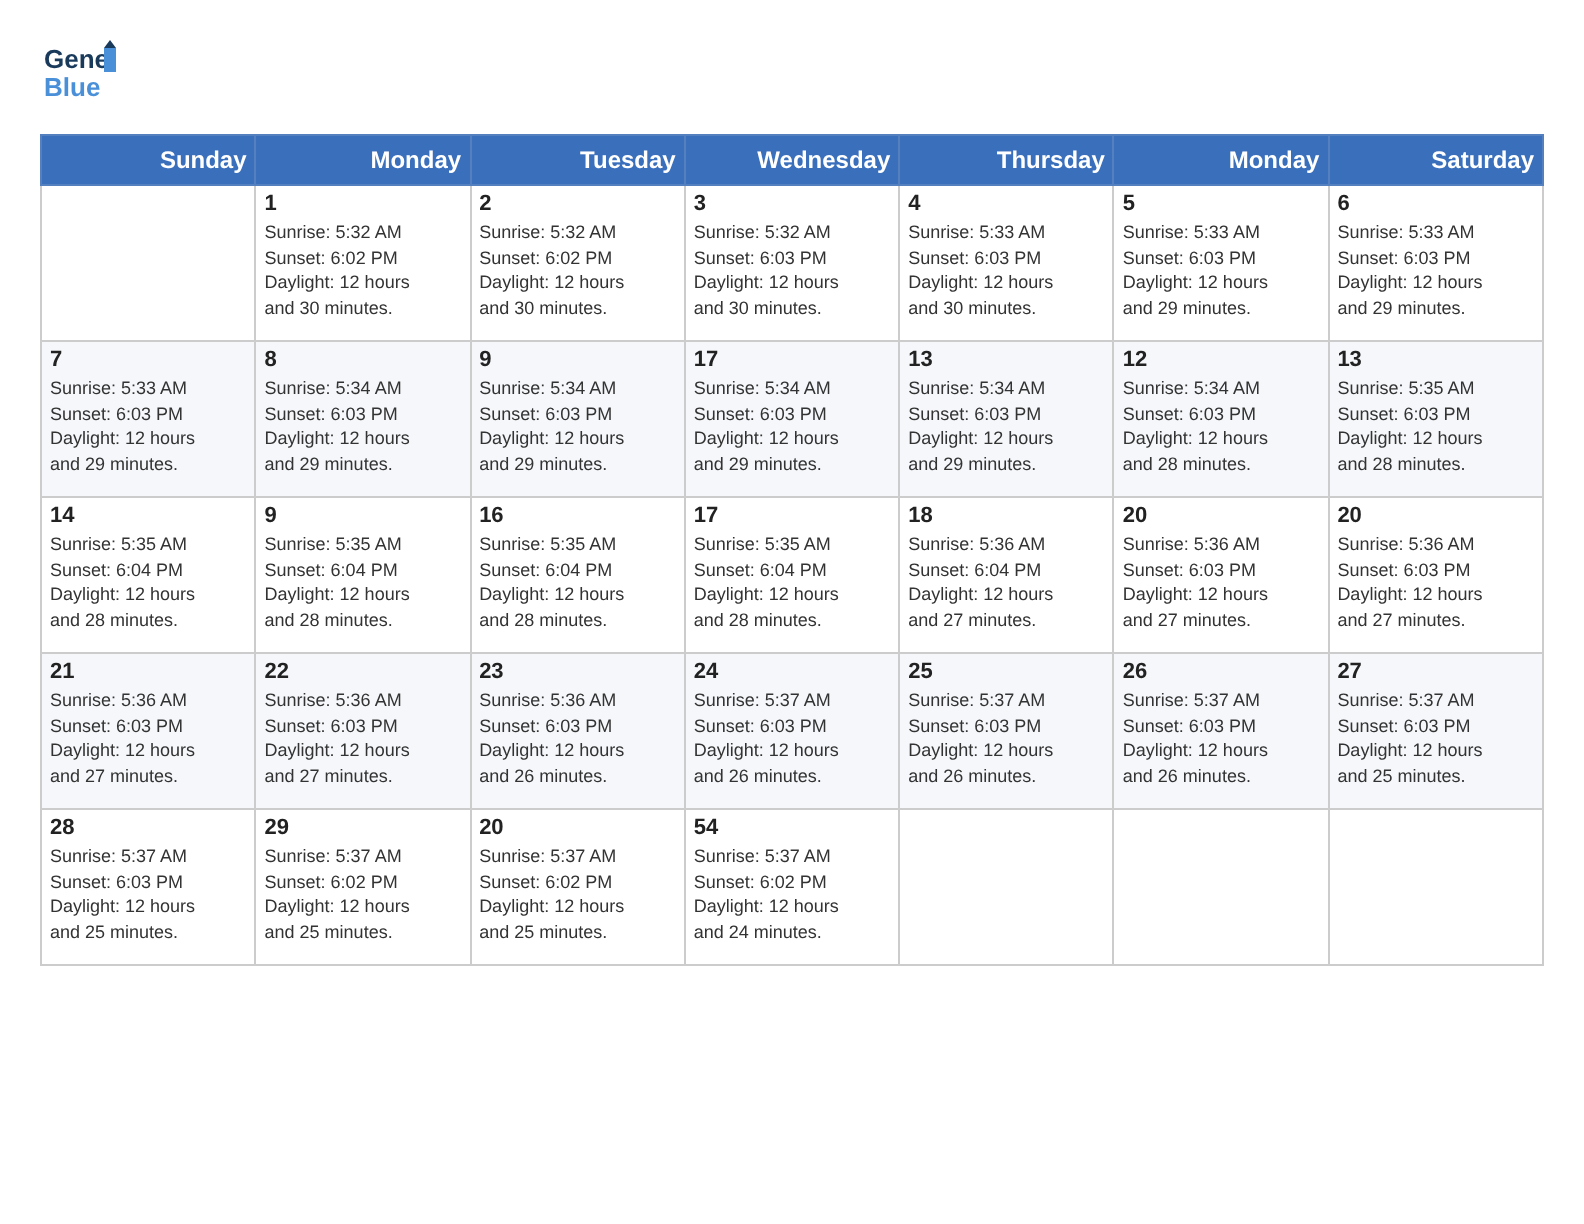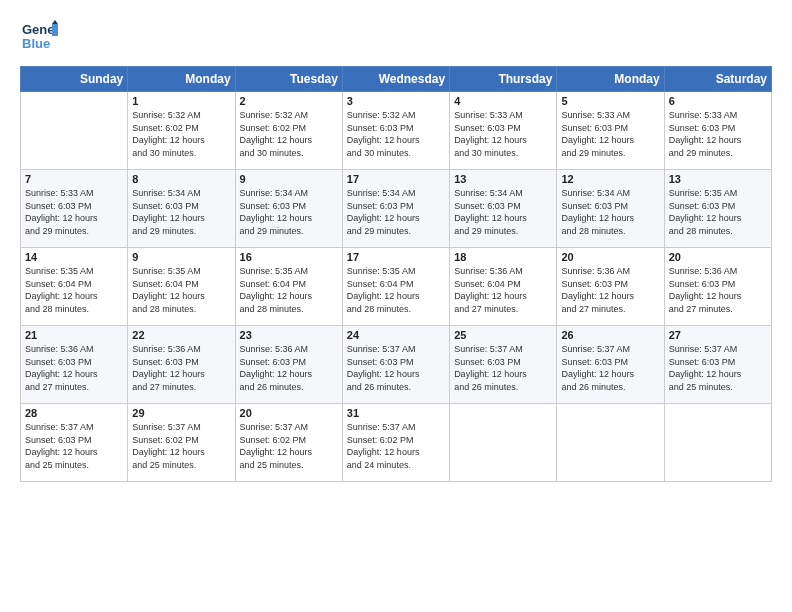--- a/index.html
+++ b/index.html
@@ -330,21 +330,21 @@
 and 25 minutes.</div>
         </td>
         <td>
           <span class="day-number">20</span>
           <div class="cell-content" style="white-space: pre-line;">Sunrise: 5:37 AM
 Sunset: 6:02 PM
 Daylight: 12 hours
 and 25 minutes.</div>
         </td>
         <td>
-          <span class="day-number">31</span>
+          <span class="day-number">54</span>
           <div class="cell-content" style="white-space: pre-line;">Sunrise: 5:37 AM
 Sunset: 6:02 PM
 Daylight: 12 hours
 and 24 minutes.</div>
         </td>
         <td class="empty-cell"></td>
         <td class="empty-cell"></td>
         <td class="empty-cell"></td>
       </tr>
     </tbody>

